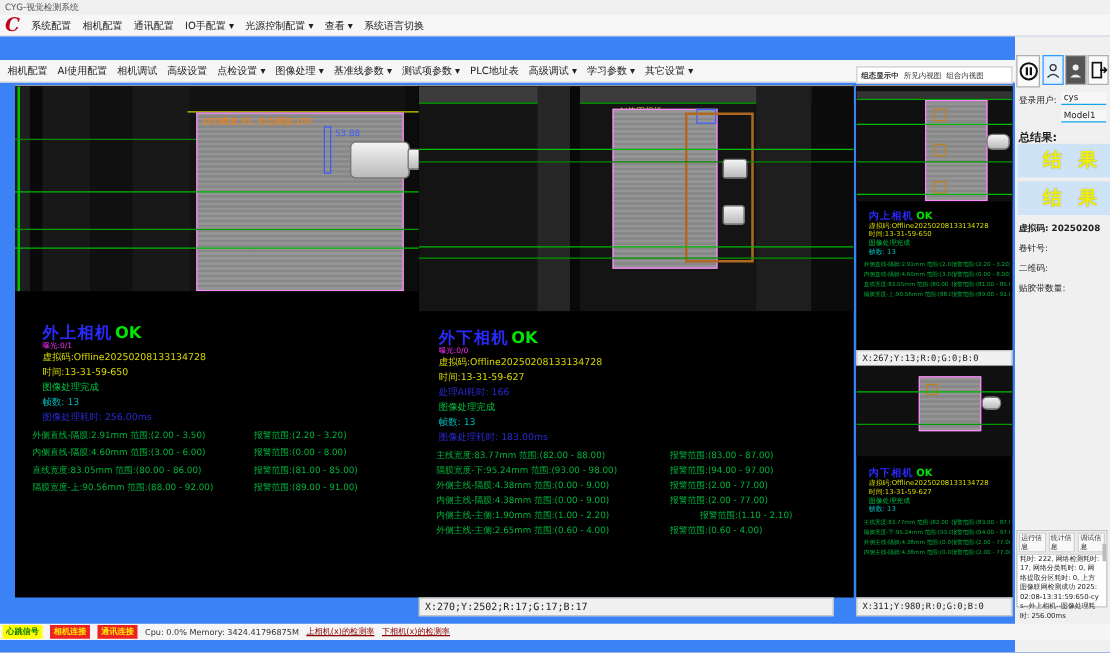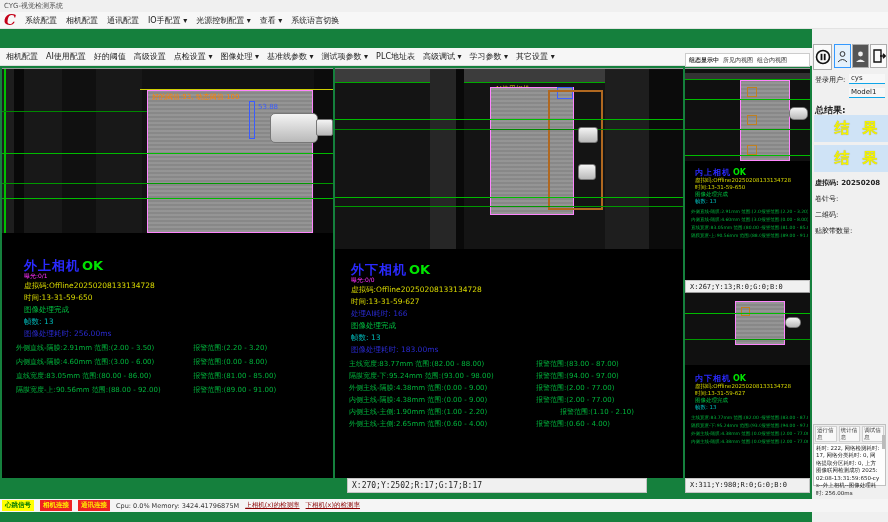--- a/index.html
+++ b/index.html
@@ -1,36 +1,36 @@
 <!DOCTYPE html>
 <html><head>
 <meta charset="utf-8">
 <style>
   * { margin:0; padding:0; box-sizing:border-box; }
   html,body { background:#d8d8d8; }
   #app {
     position:relative; width:888px; height:522px; overflow:hidden;
-    background:#15803d; font-family:"DejaVu Sans","Liberation Sans",sans-serif;
+    background:#3b82f6; font-family:"DejaVu Sans","Liberation Sans",sans-serif;
     color:#111;
   }
   .abs { position:absolute; }
 
   
   .titlebar { left:0; top:0; width:888px; height:12px; background:#f0f0f0; font-size:7px; color:#555; padding:1px 0 0 4px; }
   .menubar  { left:0; top:12px; width:888px; height:17px; background:#f7f7f7; border-bottom:1px solid #e3e3e3; display:flex; align-items:center; gap:9px; padding-left:4px; }
   .logo { color:#c40018; font-family:"DejaVu Serif","Liberation Serif",serif; font-style:italic; font-weight:bold; font-size:15px; line-height:13px; }
   .menu-item { font-size:8px; color:#222; cursor:default; }
   .tabrow { left:0; top:29px; width:888px; height:19px; background:#f0f0f0; border-bottom:1px solid #c8c8c8; }
   .tab-active { position:absolute; left:2px; top:2px; height:17px; padding:3px 8px 0 8px; background:#fff; border:1px solid #bbb; border-bottom:none; font-size:8.5px; }
   .toolbar { left:0; top:48px; width:888px; height:18px; background:#f6f6f6; border-bottom:1px solid #ddd; display:flex; align-items:center; gap:8px; padding-left:6px; }
   .tool-item { font-size:8px; color:#222; }
 
   
   .panel { background:#000; overflow:hidden; border-top:1px solid #9a9a9a; }
-  .p-left   { left:2px;   top:68px; width:331px; height:410px; }
+  .p-left   { left:12px;   top:68px; width:331px; height:410px; }
   .p-mid    { left:335px; top:68px; width:348px; height:410px; }
   .p-stop   { left:685px; top:68px; width:125px; height:212px; }
   .p-sbot   { left:685px; top:292px; width:125px; height:186px; }
   .statusstrip { background:#f0f0f0; border:1px solid #c4c4c4; font-family:"DejaVu Sans Mono","Liberation Mono",monospace; font-size:8px; color:#222; padding:2px 0 0 4px; }
 
   .img-area { position:absolute; left:0; top:0; overflow:hidden; background:#121212; }
   .hline { position:absolute; height:1px; left:0; }
   .vline { position:absolute; width:2px; top:0; }
   .block { position:absolute; background:#8f8f8f; border:1px solid #ff85ff;
            background-image:repeating-linear-gradient(0deg,rgba(255,255,255,.05) 0 2px,rgba(0,0,0,.05) 2px 4px); }
@@ -97,21 +97,21 @@
     <span class="menu-item">IO手配置 ▾</span>
     <span class="menu-item">光源控制配置 ▾</span>
     <span class="menu-item">查看 ▾</span>
     <span class="menu-item">系统语言切换</span>
   </div>
 
 
   <div class="abs toolbar">
     <span class="tool-item">相机配置</span>
     <span class="tool-item">AI使用配置</span>
-    <span class="tool-item">好的阈值</span>
+    <span class="tool-item">相机调试</span>
     <span class="tool-item">高级设置</span>
     <span class="tool-item">点检设置 ▾</span>
     <span class="tool-item">图像处理 ▾</span>
     <span class="tool-item">基准线参数 ▾</span>
     <span class="tool-item">测试项参数 ▾</span>
     <span class="tool-item">PLC地址表</span>
     <span class="tool-item">高级调试 ▾</span>
     <span class="tool-item">学习参数 ▾</span>
     <span class="tool-item">其它设置 ▾</span>
   </div>
@@ -215,21 +215,21 @@
       </div>
     <div class="mrow" style="top:338px;gap:24px;">
         <span class="m">内侧主线-主侧:1.90mm 范围:(1.00 - 2.20)</span>
         <span class="a">报警范围:(1.10 - 2.10)</span>
       </div>
     <div class="mrow" style="top:350px;">
         <span class="m">外侧主线-主侧:2.65mm 范围:(0.60 - 4.00)</span>
         <span class="a">报警范围:(0.60 - 4.00)</span>
       </div>
   </div>
-  <div class="abs statusstrip" style="left:347px;top:478px;width:300px;height:15px;">X:270;Y:2502;R:17;G:17;B:17</div>
+  <div class="abs statusstrip" style="left:335px;top:478px;width:332px;height:15px;">X:270;Y:2502;R:17;G:17;B:17</div>
 
   <div class="abs mini-tabs">
     <span class="mini-tab" style="font-weight:bold;">组态显示中</span>
     <span class="mini-tab">所见内视图</span>
     <span class="mini-tab">组合内视图</span>
   </div>
 
   <div class="abs panel p-stop">
     <div class="img-area" style="width:125px;height:92px;">
       <div class="stripe" style="left:0;width:125px;background:#101010;"></div>

